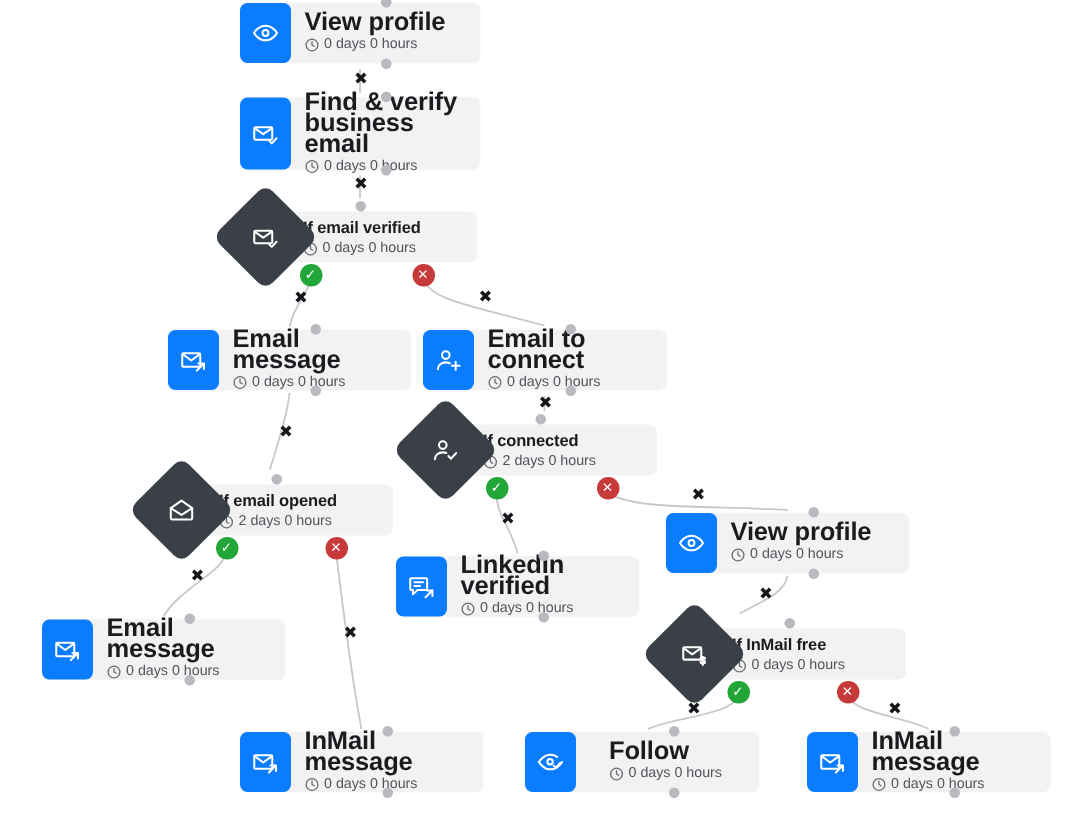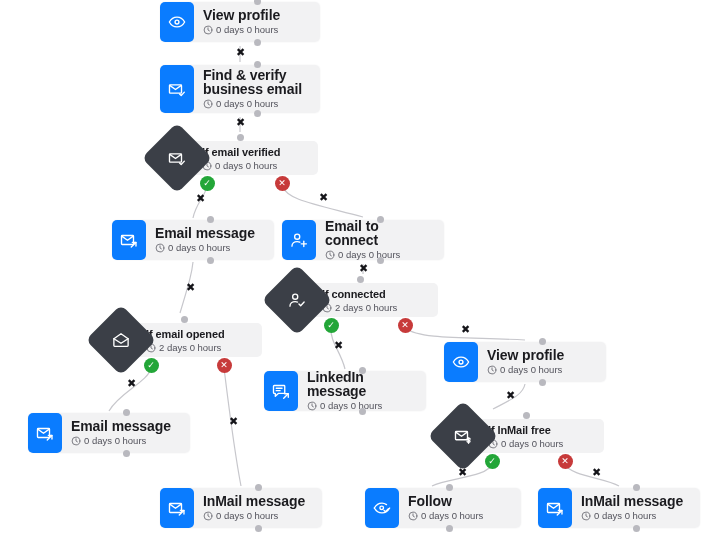--- a/index.html
+++ b/index.html
@@ -41,21 +41,21 @@
     align-self: stretch;
   }
   .node .body {
     display: flex;
     flex-direction: column;
     justify-content: center;
     padding: 5px 10px 5px 9px;
     flex: 1;
   }
   .node .title {
-    font-size: 14px;
+    font-size: 17px;
     font-weight: bold;
     color: #1b1b1f;
     line-height: 14px;
     letter-spacing: -0.1px;
   }
   .node .meta {
     display: flex;
     align-items: center;
     gap: 3px;
     margin-top: 2px;
@@ -330,21 +330,21 @@
       <div class="tile" style="background: rgb(10, 124, 255);">
         <svg width="18" height="18" viewBox="0 0 24 24" fill="none" stroke="#ffffff" stroke-width="1.8" stroke-linecap="round" stroke-linejoin="round">
           <path d="M3 4.6h13a1 1 0 011 1v8.6a1 1 0 01-1 1H8.4L4.4 19v-3.8H3a1 1 0 01-1-1V5.6a1 1 0 011-1z"></path>
           <path d="M5.6 8.3h7.8"></path>
           <path d="M5.6 11.5h5.2"></path>
           <path d="M15.6 21.6l6-6"></path>
           <path d="M16.9 15.6h4.8v4.8"></path>
         </svg>
       </div>
       <div class="body">
-        <div class="title">LinkedIn message</div>
+        <div class="title">LinkedIn verified</div>
         <div class="meta">
           <span style="display: flex;">
             <svg width="10" height="10" viewBox="0 0 24 24" fill="none" stroke="#6b6b73" stroke-width="2.1" stroke-linecap="round" stroke-linejoin="round">
               <circle cx="12" cy="12" r="9.4"></circle>
               <path d="M12 6.8V12l3.4 2.1"></path>
             </svg>
           </span>
           <span>0 days 0 hours</span>
         </div>
       </div>
@@ -439,21 +439,21 @@
               <circle cx="12" cy="12" r="9.4"></circle>
               <path d="M12 6.8V12l3.4 2.1"></path>
             </svg>
           </span>
           <span>0 days 0 hours</span>
         </div>
       </div>
     </div>
     <div class="port" style="left: 254.5px; top: 484px;"></div>
     <div class="port" style="left: 254.5px; top: 525px;"></div>
-    <div class="node" style="left: 365px; top: 488px; width: 156px; height: 40px;">
+    <div class="node" style="left: 350px; top: 488px; width: 156px; height: 40px; gap: 13px;">
       <div class="tile" style="background: rgb(10, 124, 255);">
         <svg width="18" height="18" viewBox="0 0 24 24" fill="none" stroke="#ffffff" stroke-width="1.8" stroke-linecap="round" stroke-linejoin="round">
           <path d="M1.8 12S5.4 5.5 12 5.5c2.4 0 4.4.9 6 2"></path>
           <path d="M22.2 12s-3.6 6.5-10.2 6.5S1.8 12 1.8 12"></path>
           <circle cx="11.6" cy="11.8" r="2.4"></circle>
           <path d="M14.8 15.2l1.9 1.9 3.9-4.2"></path>
         </svg>
       </div>
       <div class="body">
         <div class="title">Follow</div>

